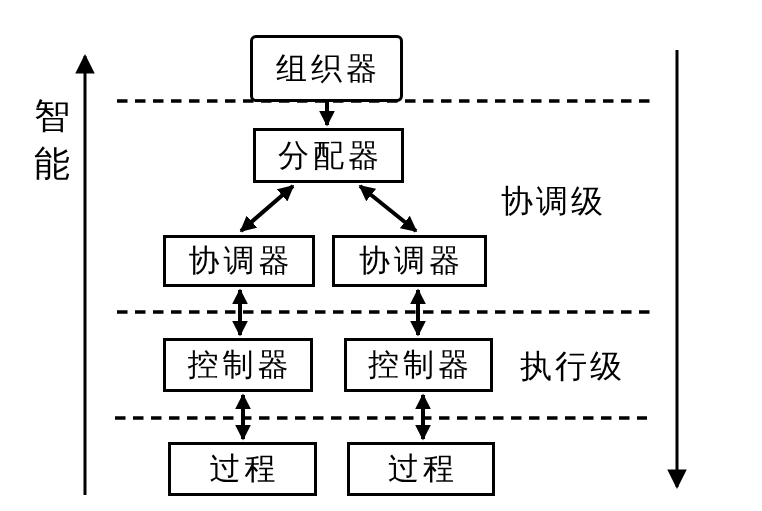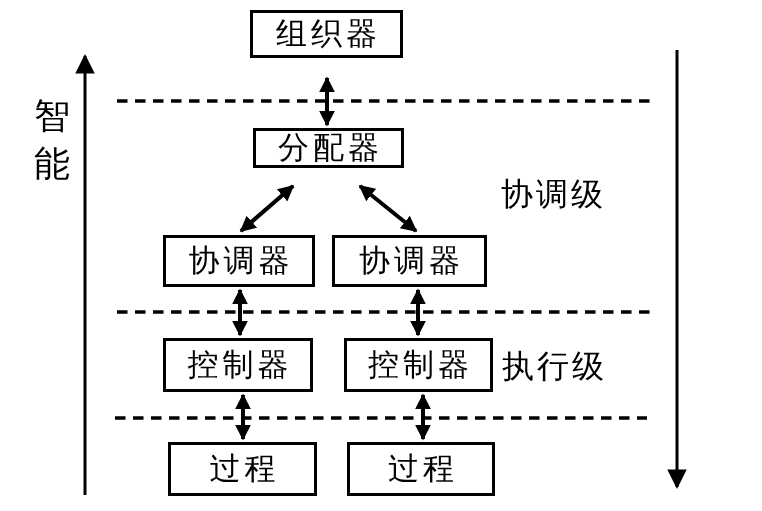--- a/index.html
+++ b/index.html
@@ -70,27 +70,27 @@
 
     <line x1="327" y1="78" x2="327" y2="125" stroke="#000000" stroke-width="4" marker-start="url(#head-lg)" marker-end="url(#head-lg)"></line>
     <line x1="293" y1="186" x2="241" y2="231" stroke="#000000" stroke-width="4" marker-start="url(#head-lg)" marker-end="url(#head-lg)"></line>
     <line x1="360" y1="186" x2="416" y2="231" stroke="#000000" stroke-width="4" marker-start="url(#head-lg)" marker-end="url(#head-lg)"></line>
     <line x1="240" y1="290" x2="240" y2="335" stroke="#000000" stroke-width="4" marker-start="url(#head-lg)" marker-end="url(#head-lg)"></line>
     <line x1="418" y1="290" x2="418" y2="335" stroke="#000000" stroke-width="4" marker-start="url(#head-lg)" marker-end="url(#head-lg)"></line>
     <line x1="243" y1="395" x2="243" y2="439" stroke="#000000" stroke-width="4" marker-start="url(#head-lg)" marker-end="url(#head-lg)"></line>
     <line x1="423" y1="395" x2="423" y2="439" stroke="#000000" stroke-width="4" marker-start="url(#head-lg)" marker-end="url(#head-lg)"></line>
   </svg>
 
-  <div class="node-box" style="left:250px; top:10px;  width:153px; height:48px;">组织器</div>
-  <div class="node-box" style="left:253px; top:128px; width:151px; height:40px;text-align:right;">分配器</div>
+  <div class="node-box" style="left:250px; top:35px;  width:153px; height:67px;border-radius:6px;">组织器</div>
+  <div class="node-box" style="left:253px; top:128px; width:151px; height:55px;text-align:right;">分配器</div>
   <div class="node-box" style="left:163px; top:235px; width:152px; height:52px;">协调器</div>
   <div class="node-box" style="left:332px; top:235px; width:155px; height:52px;">协调器</div>
   <div class="node-box" style="left:163px; top:338px; width:150px; height:54px;">控制器</div>
   <div class="node-box" style="left:344px; top:338px; width:149px; height:54px;">控制器</div>
   <div class="node-box" style="left:168px; top:442px; width:149px; height:54px;">过程</div>
   <div class="node-box" style="left:347px; top:442px; width:148px; height:54px;">过程</div>
 
-  <div class="level-label" style="left:501px; top:173px;">协调级</div>
-  <div class="level-label" style="left:502px; top:345px;">执行级</div>
+  <div class="level-label" style="left:501px; top:180px;">协调级</div>
+  <div class="level-label" style="left:520px; top:345px;">执行级</div>
 
   <div class="side-label" style="left:32px; top:92px;">智能</div>
 
 </div>
 
 </body></html>

